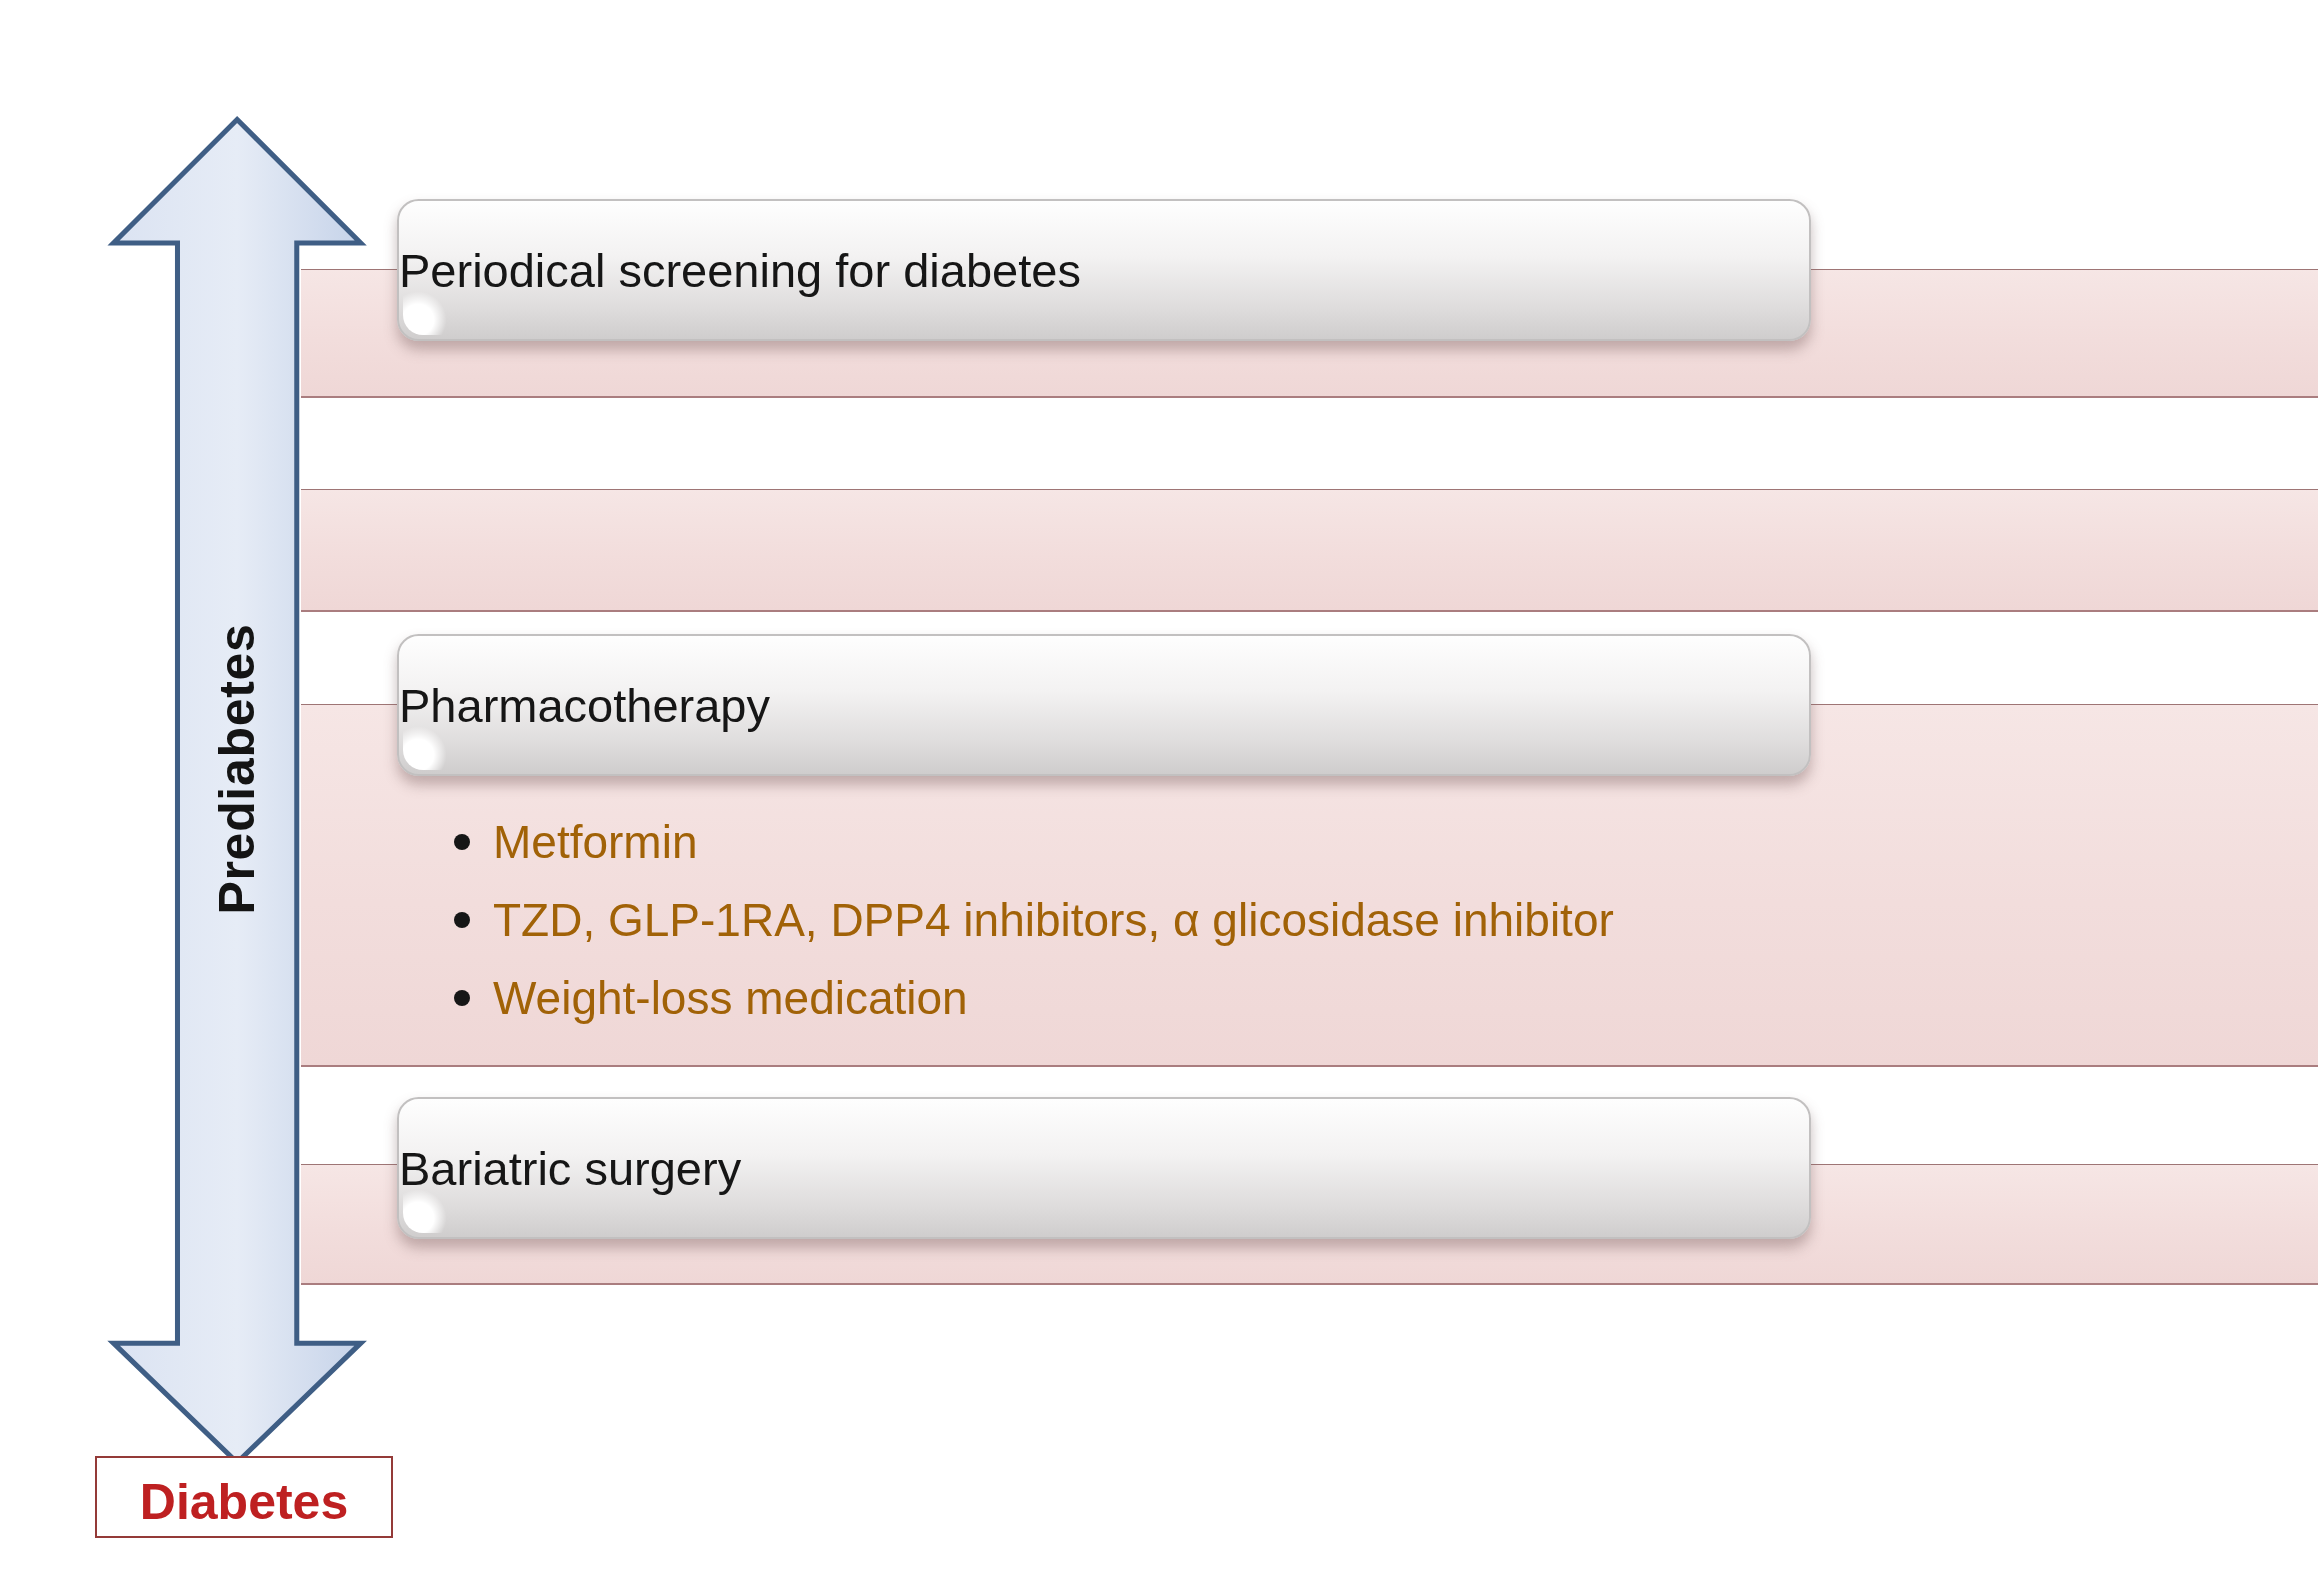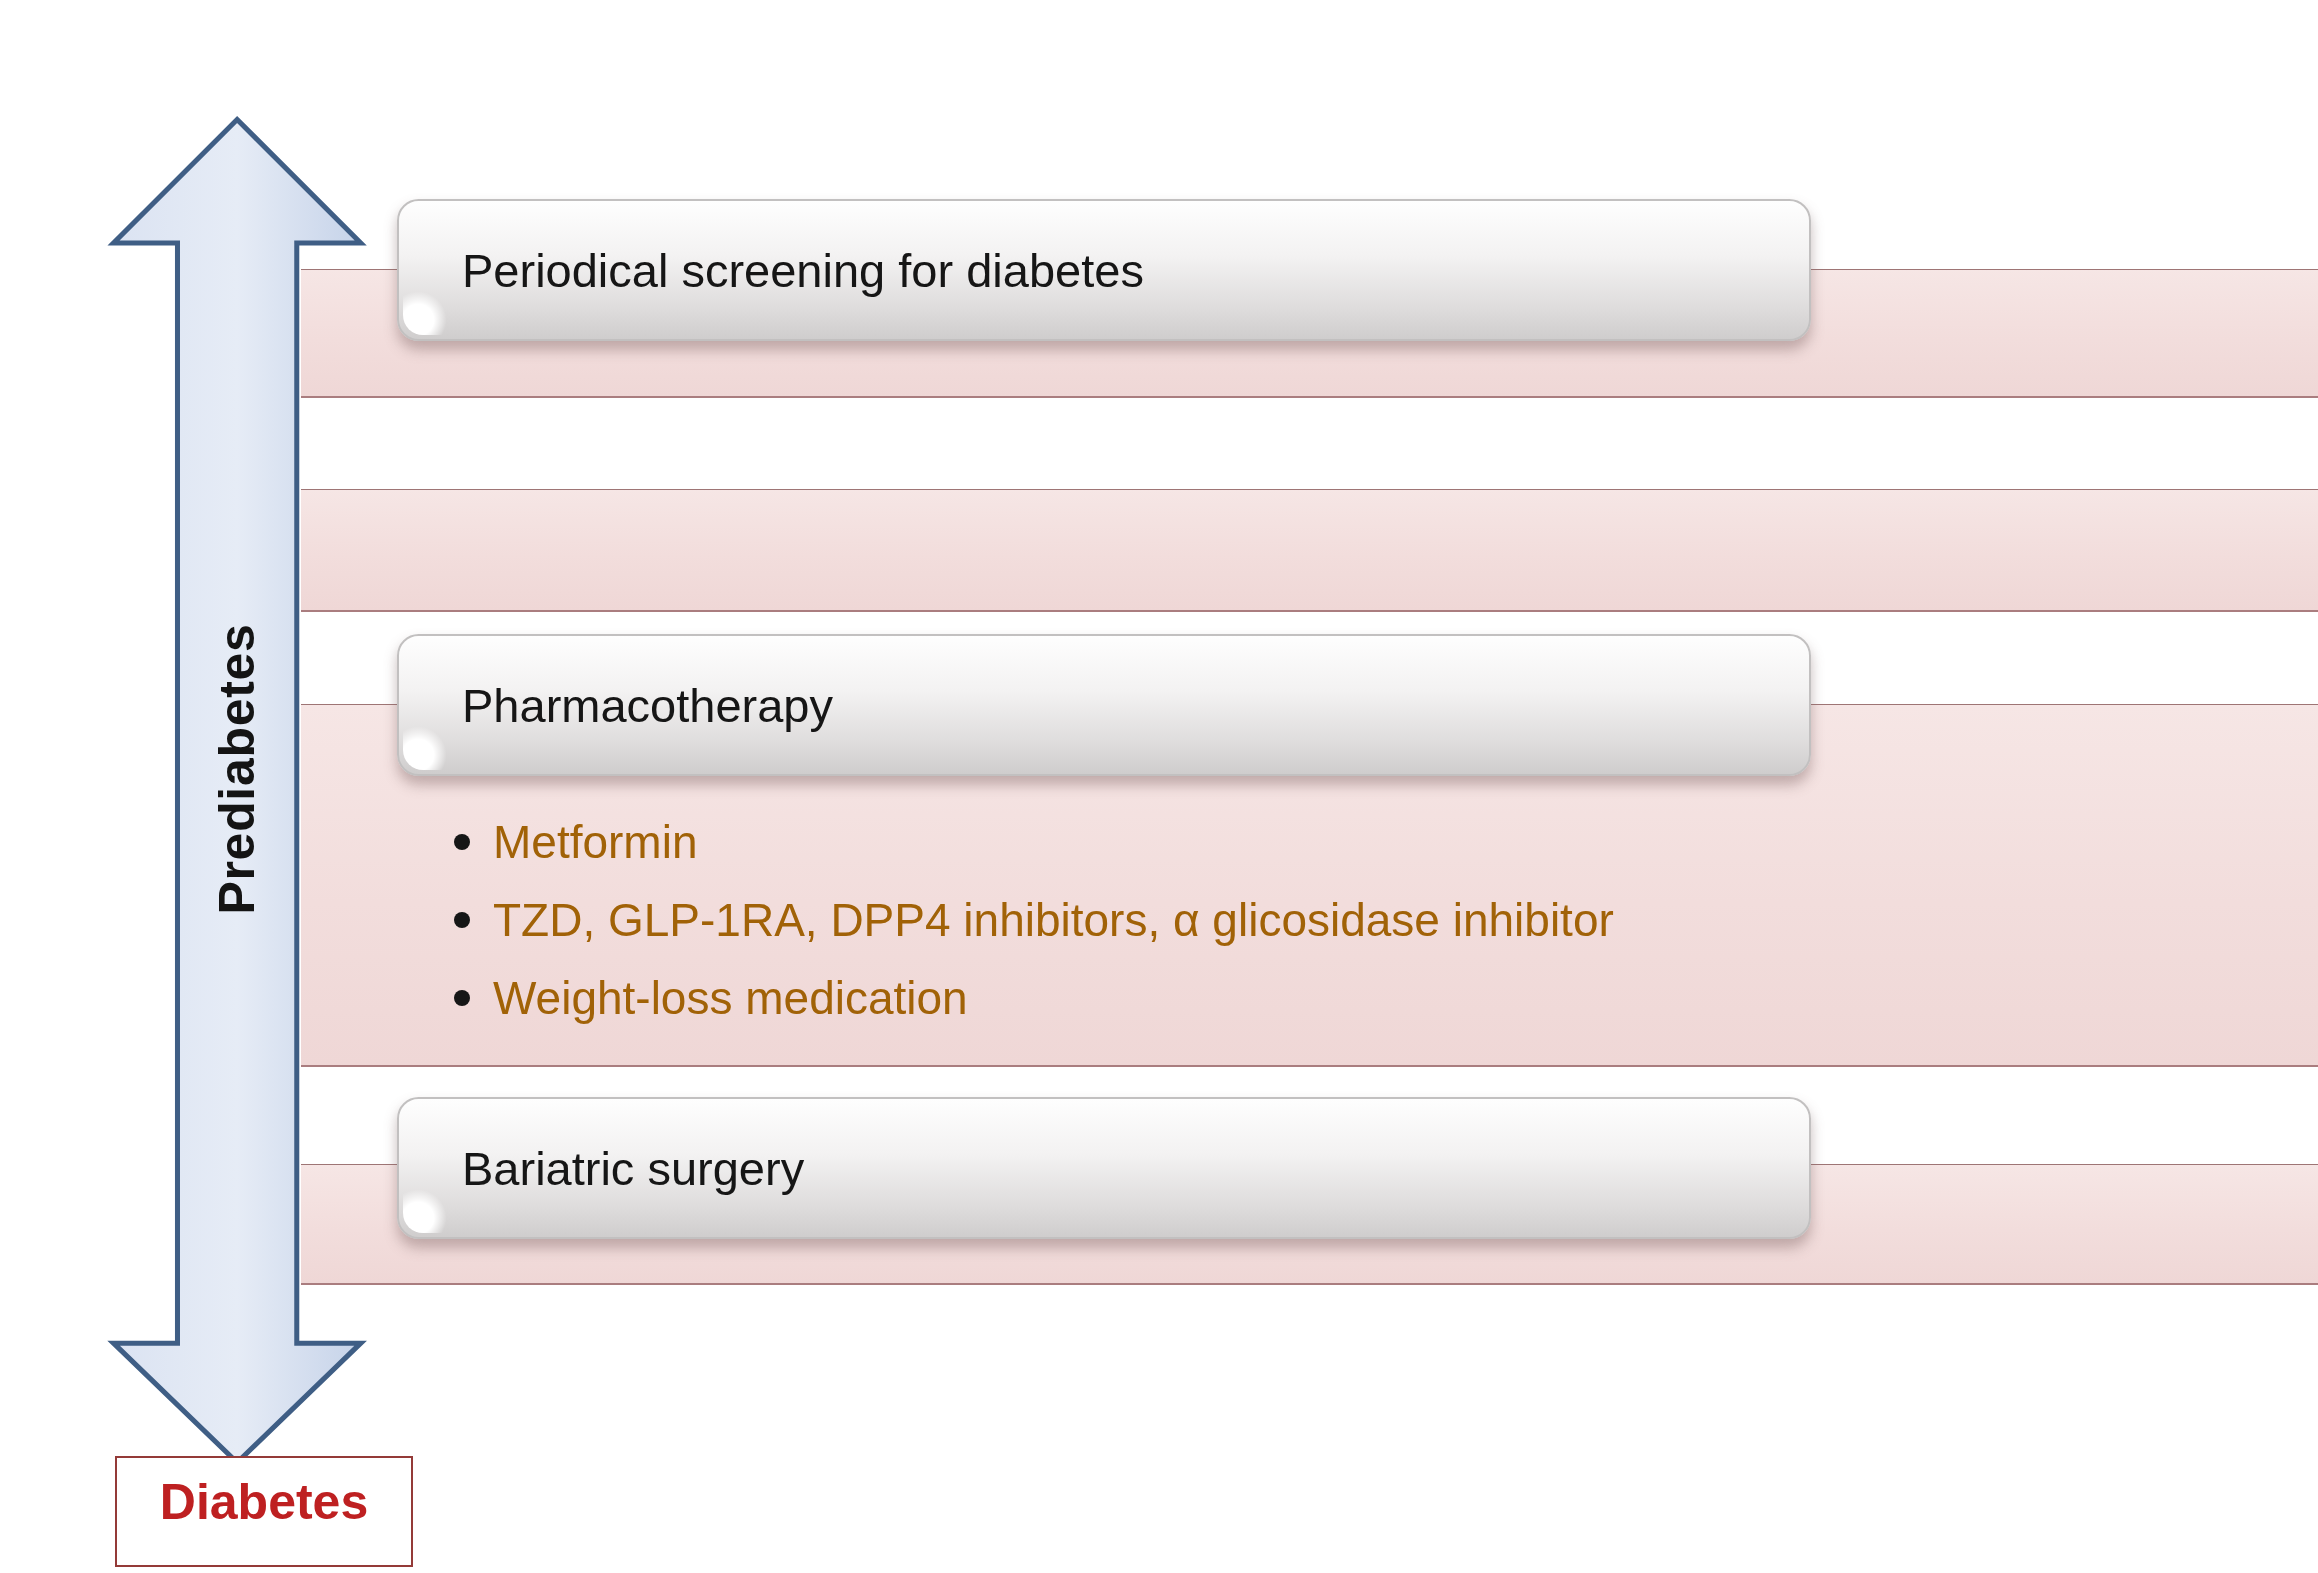--- a/index.html
+++ b/index.html
@@ -45,38 +45,37 @@
     z-index:5;
     white-space:nowrap;
   }
   .state-top{
     left:25px;top:24px;width:467px;height:97px;
     border:2.2px solid #c9dca2;
     color:#7cb944;
     font-size:50px;font-weight:bold;line-height:93px;
   }
   .state-bottom{
-    left:115px;top:1456px;width:298px;height:111px;
+    left:95px;top:1456px;width:298px;height:82px;
     border:2.9px solid #943a38;
     background:#ffffff;
     color:#be2021;
     font-size:50px;font-weight:bold;line-height:88px;
   }
   
   .treat-box{
     position:absolute;
     left:397px;width:1414px;height:142px;
     box-sizing:border-box;
     border-radius:21.6px;
     border:2.2px solid #c2c0c0;
     background:linear-gradient(180deg,#fefefe 0%,#f3f2f2 40%,#dedcdc 78%,#cfcdcd 100%);
     box-shadow:0 8.6px 13px rgba(130,105,105,.45);
     z-index:6;
     display:flex;align-items:center;
-    padding-left:63px;
     font-size:47px;color:#161616;
     white-space:nowrap;
   }
   .treat-box::after{ 
     content:'';
     position:absolute;left:3.6px;bottom:3.6px;width:43px;height:43px;
     background:radial-gradient(circle at 35% 65%, #ffffff 0 40%, rgba(255,255,255,0) 72%);
     border-bottom-left-radius:20px;
     pointer-events:none;
   }

